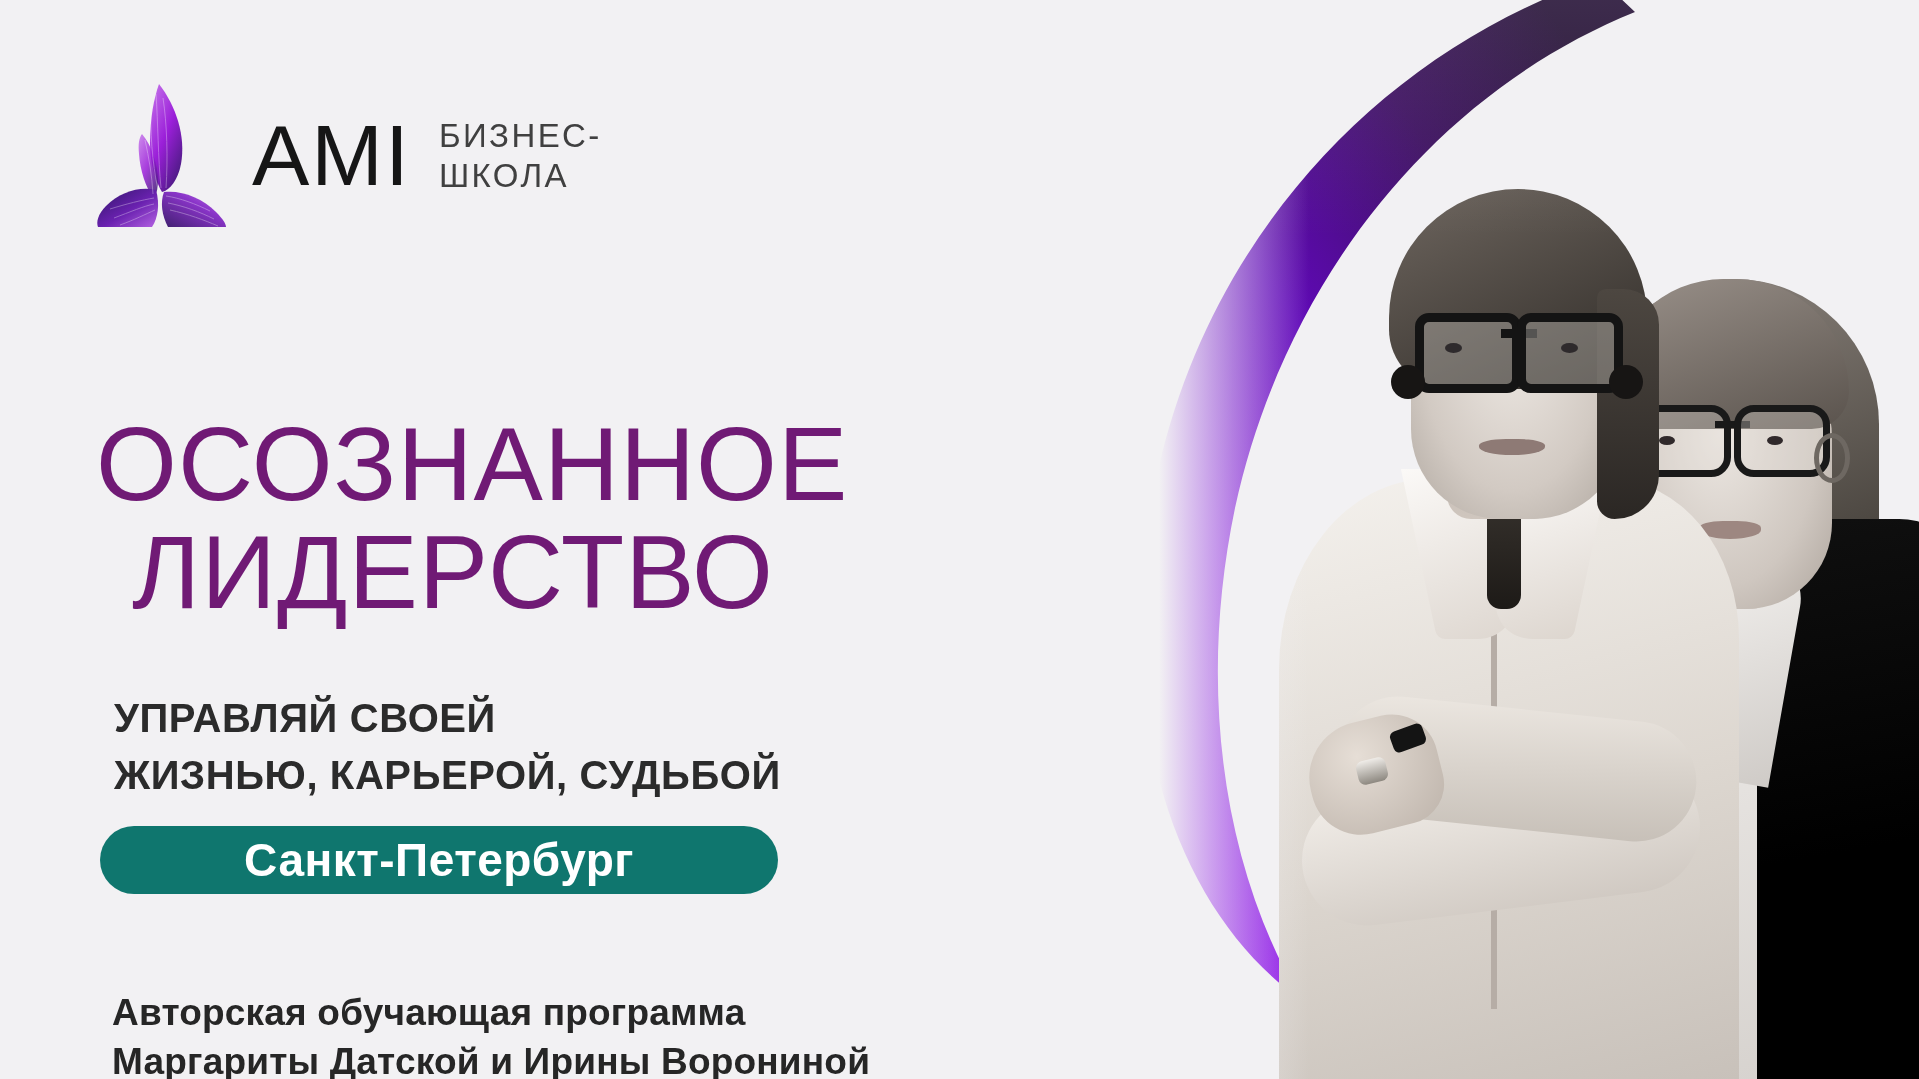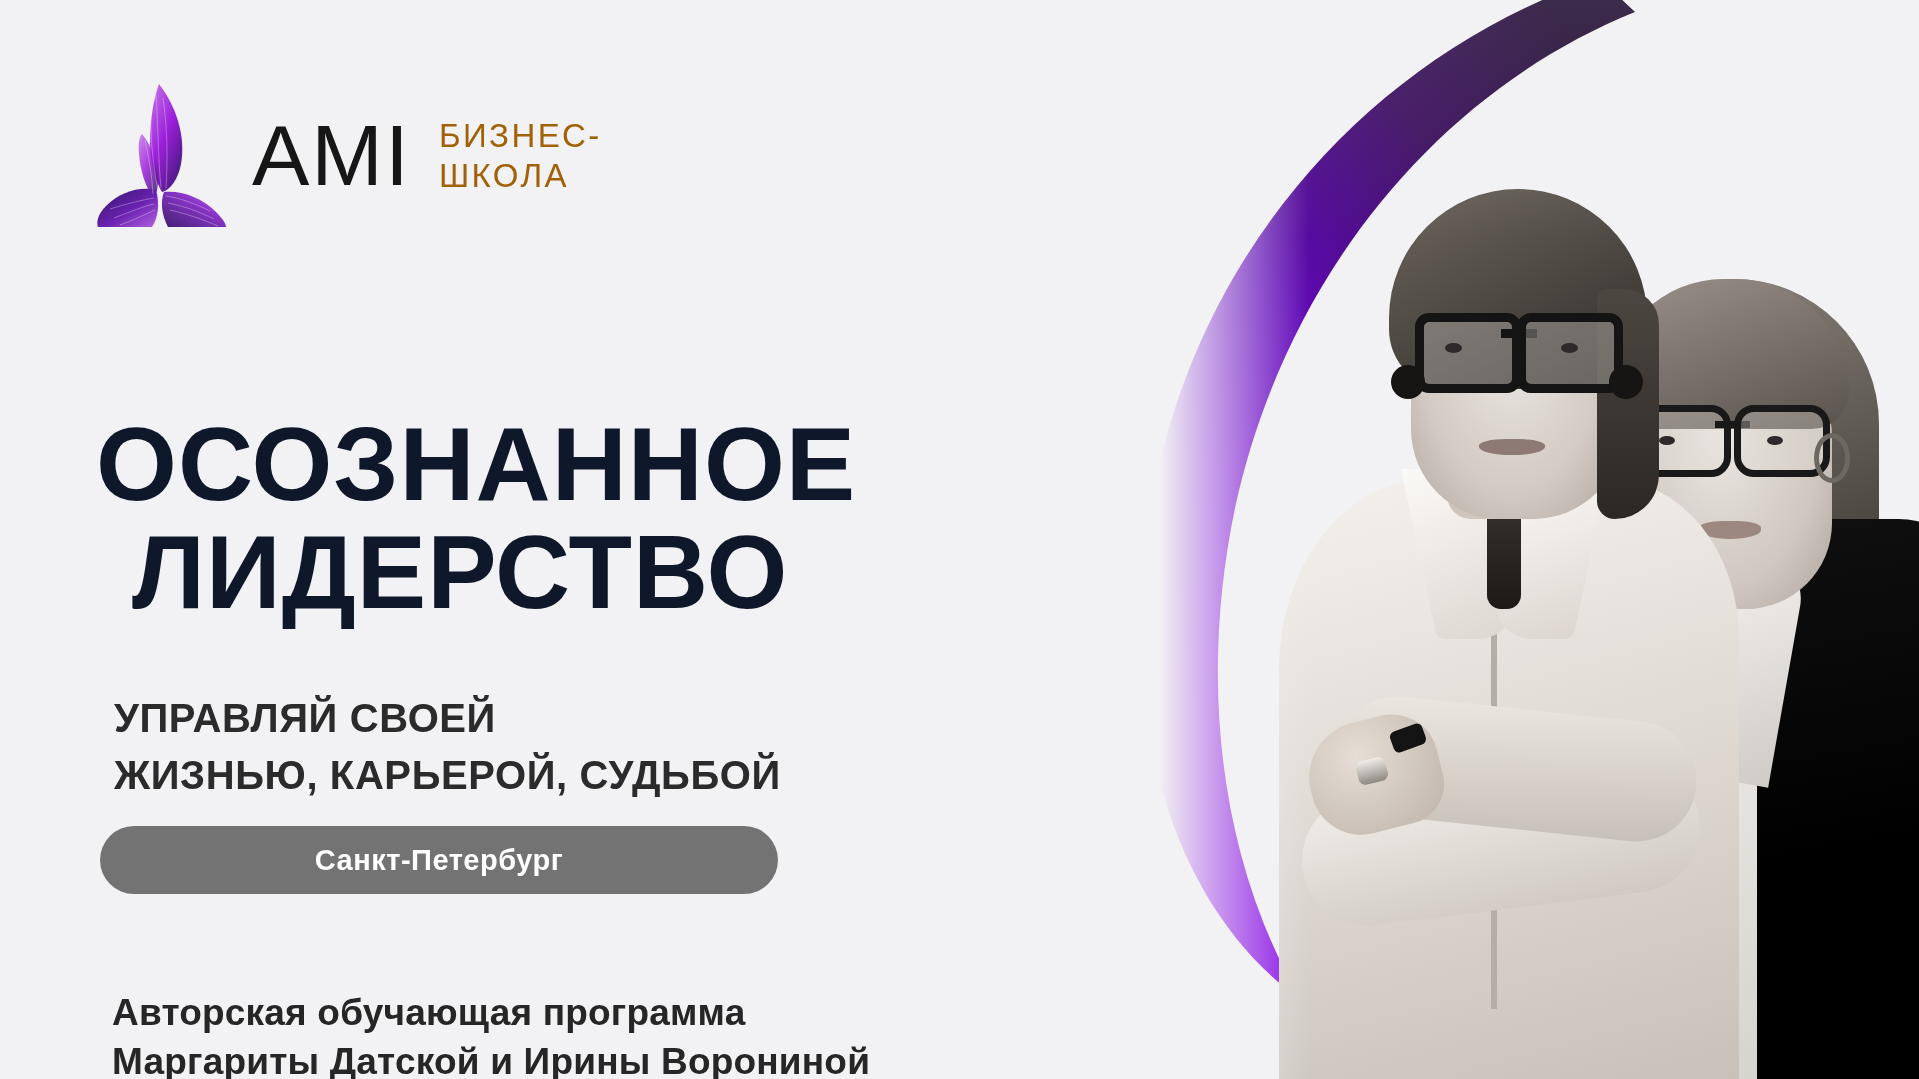--- a/index.html
+++ b/index.html
@@ -229,45 +229,45 @@
   .logo-mark { width:146px; height:150px; flex:0 0 auto; }
   .logo-mark svg { display:block; width:100%; height:100%; }
   .logo-word {
     font-size:86px; letter-spacing:2px; color:#161616; font-weight:400;
     line-height:1; margin-left:10px; margin-top:4px;
     font-family:"Liberation Sans","DejaVu Sans",sans-serif;
   }
   .logo-sub {
     margin-left:28px; margin-top:6px;
     font-size:33px; line-height:1.22; letter-spacing:2.4px;
-    color:#a16207; font-weight:400; white-space:pre-line;
+    color:#404040; font-weight:400; white-space:pre-line;
   }
 
   
   .headline {
     position:absolute; left:96px; top:340px;
-    font-size:104px; line-height:1.04; font-weight:700;
-    letter-spacing:1px; color:#0f172a;
+    font-size:104px; line-height:1.04; font-weight:400;
+    letter-spacing:1px; color:#701a75;
   }
   .headline .l2 { display:block;margin-left:36px; }
 
   
   .subtitle {
     position:absolute; left:114px; top:650px;
     font-size:40px; line-height:1.42; letter-spacing:.6px;
     font-weight:600; color:#2b2b2b; white-space:pre-line;
   }
 
   
   .city-pill {
     position:absolute; left:100px; top:826px;
     width:678px; height:68px; border-radius:40px;
-    background:#737373;
+    background:#0f766e;
     display:flex; align-items:center; justify-content:center;
-    color:#ffffff; font-size:29px; font-weight:700; letter-spacing:.5px;
+    color:#ffffff; font-size:46px; font-weight:700; letter-spacing:.5px;
     border:none; padding:0; cursor:pointer;
   }
 
   
   .credit {
     position:absolute; left:112px; top:952px;
     font-size:37px; line-height:1.32; font-weight:600;
     color:#262626; white-space:pre-line; letter-spacing:.2px;
   }
 </style>

